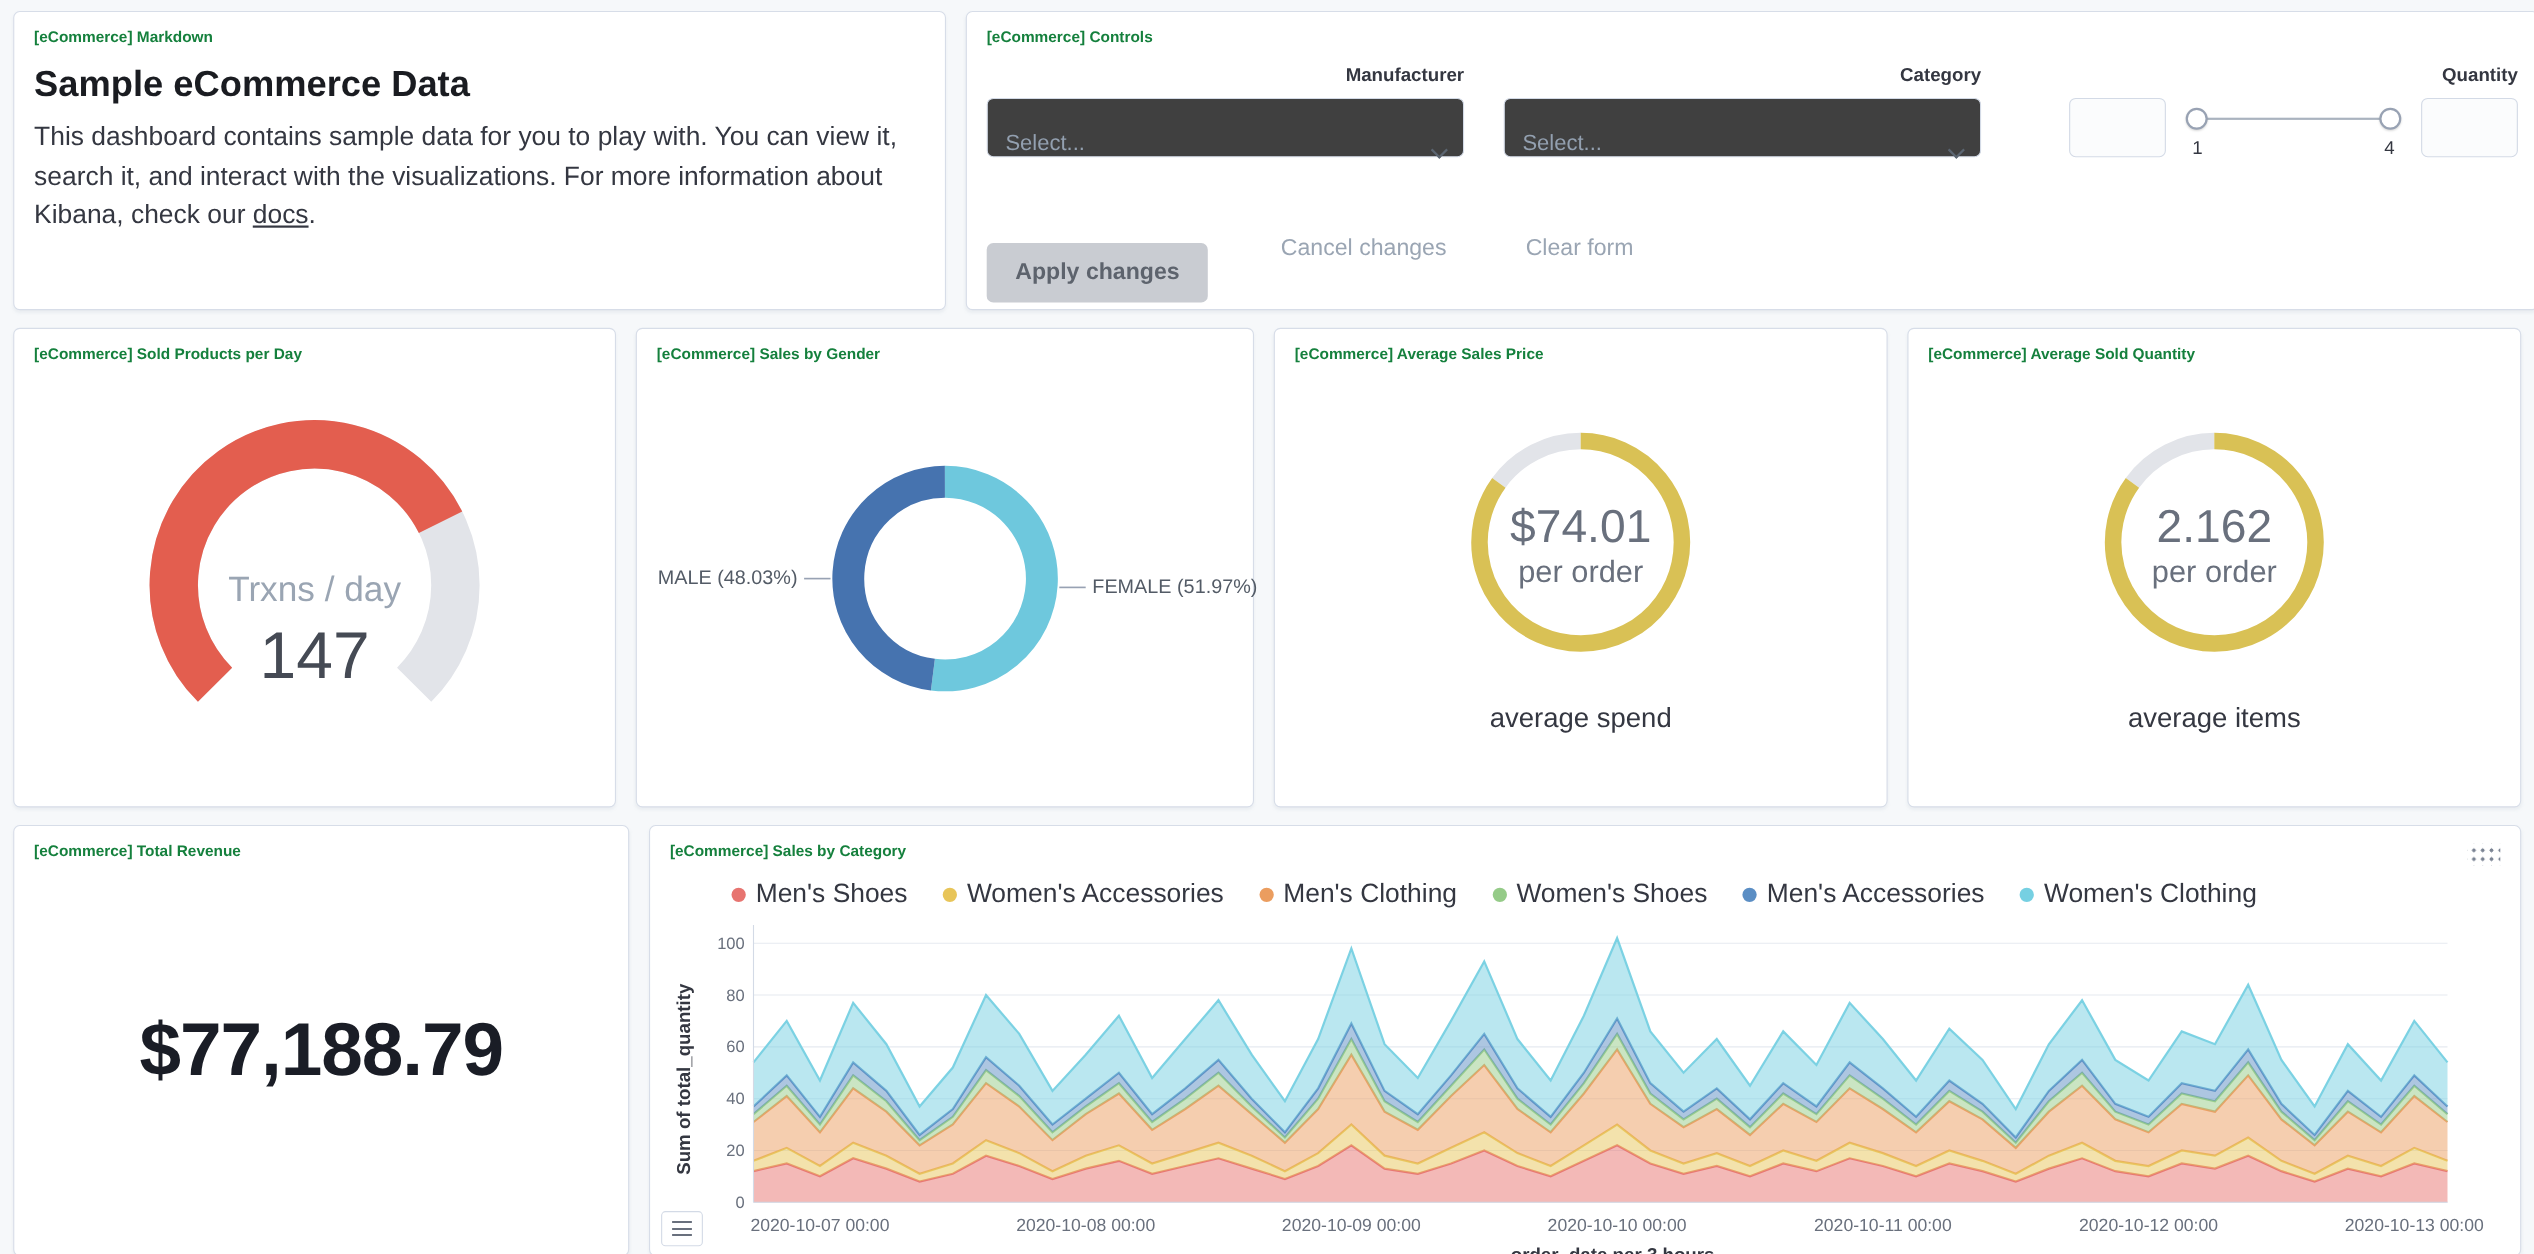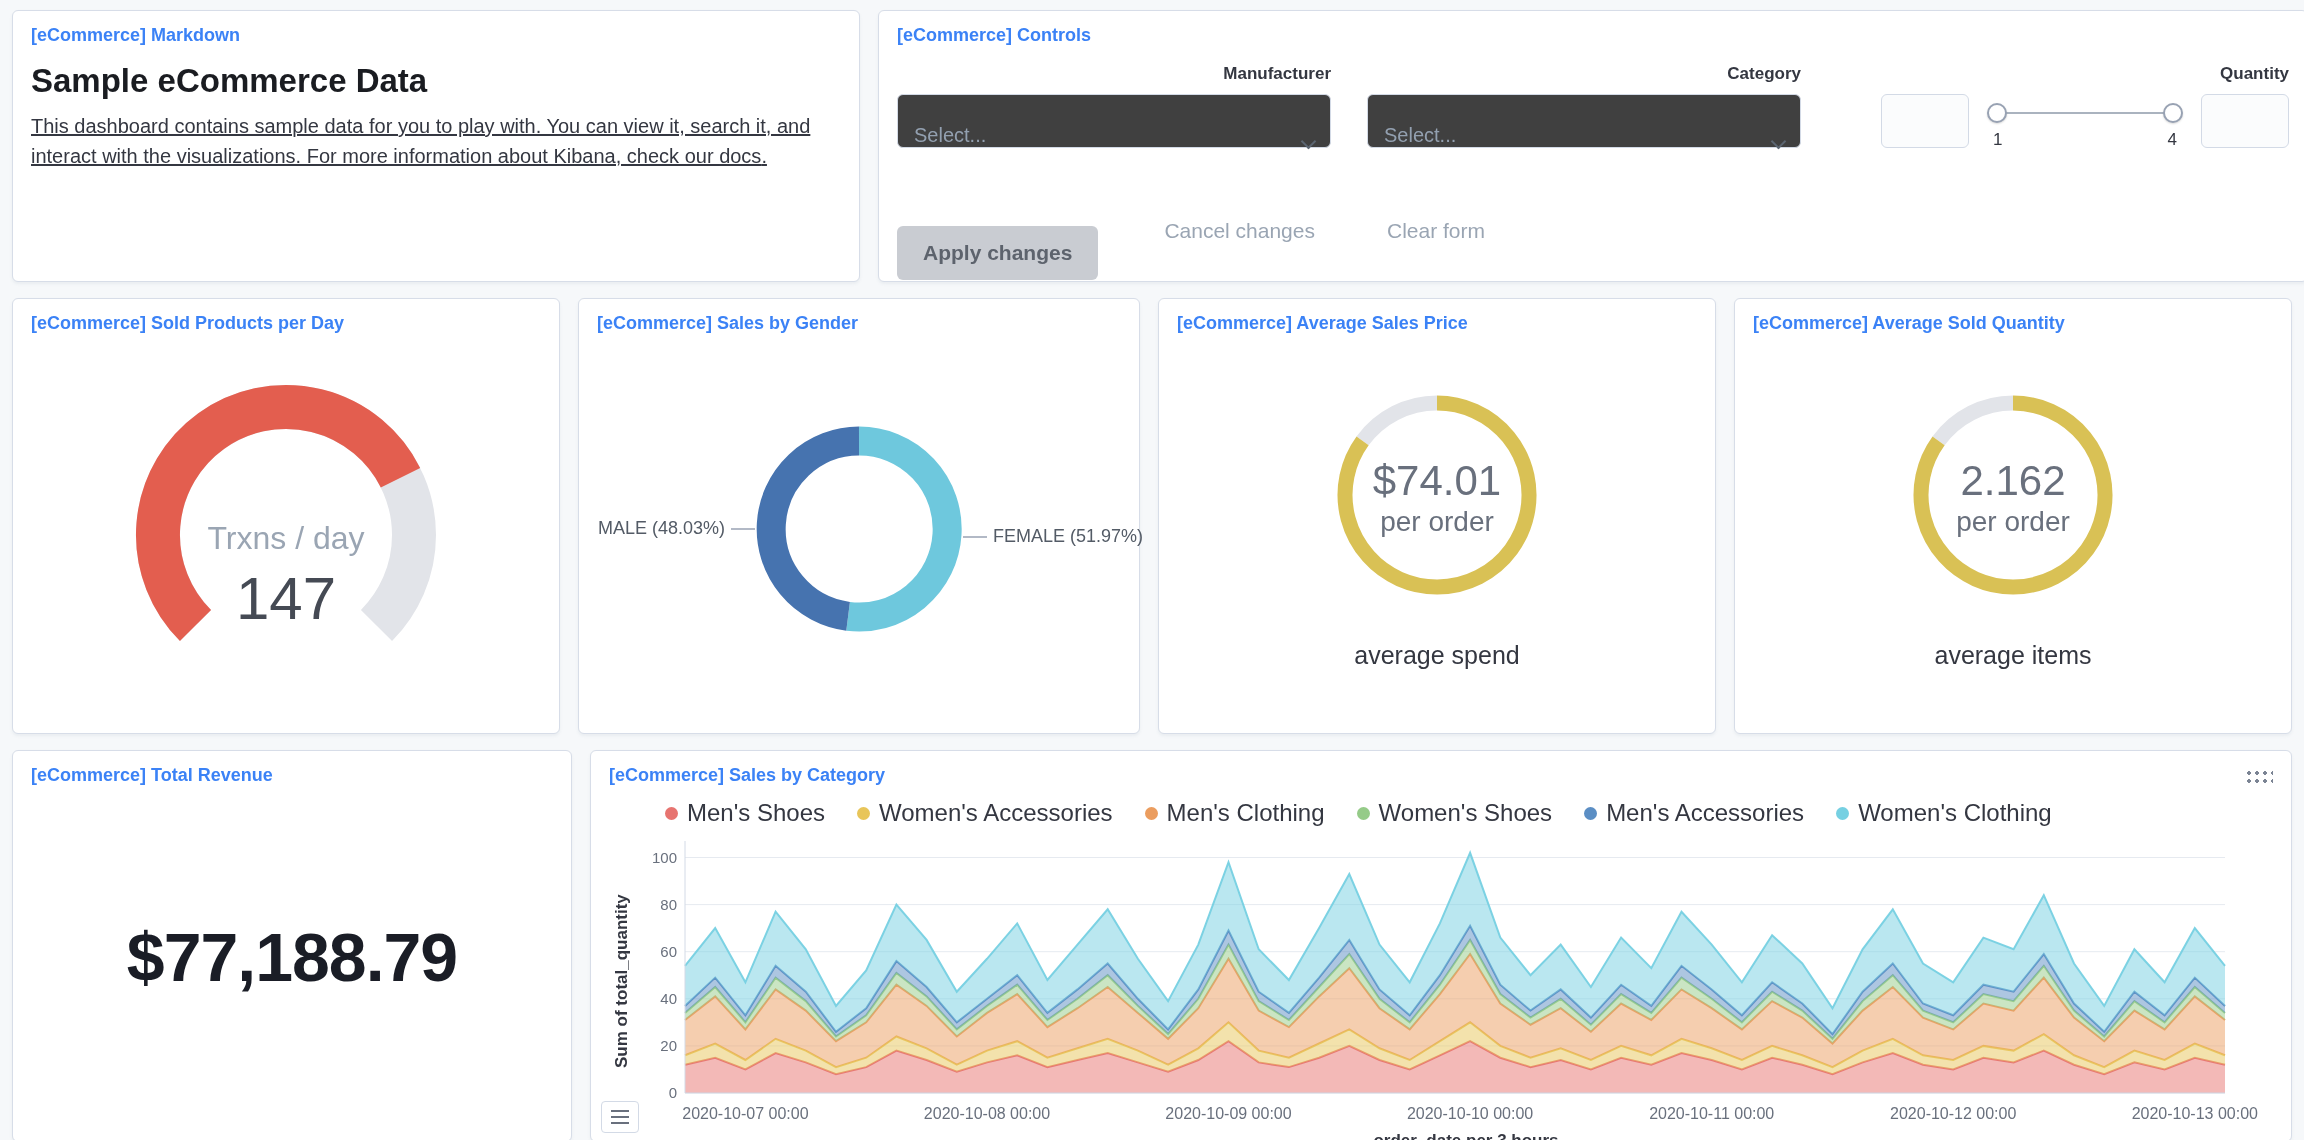--- a/index.html
+++ b/index.html
@@ -18,27 +18,27 @@
   .row3 { height:392px; }
   .panel {
     background:#fff;
     border:1px solid #d7dde8;
     border-radius:6px;
     box-shadow:0 2px 3px rgba(152,162,179,.12);
     padding:14px 18px;
     position:relative;
     display:flex; flex-direction:column;
   }
-  .panel-title { font-size:18px; font-weight:700; color:#3b82f6; flex:0 0 auto; }
+  .panel-title { font-size:14px; font-weight:700; color:#15803d; flex:0 0 auto; }
   svg { overflow:visible; display:block; }
 
   
   .p-markdown { flex:0 0 848px; }
   .md-heading { font-size:33px; font-weight:700; color:#1a1c21; margin:16px 0 12px 0; }
-  .md-body { font-size:20px; line-height:1.48; color:#343741; max-width:800px;text-decoration:underline; }
+  .md-body { font-size:24px; line-height:1.48; color:#343741; max-width:800px; }
   .md-link { color:#343741; text-decoration:underline; cursor:pointer; }
 
   
   .p-controls { flex:1; }
   .ctl-row { display:flex; gap:36px; margin-top:18px; }
   .ctl-label { font-size:17px; font-weight:700; color:#343741; margin-bottom:10px;text-align:right; }
   .select {
     width:434px; height:54px;
     background:#404040; border:1px solid #d3dae6; border-radius:6px;
     display:flex; align-items:flex-end; justify-content:space-between;

